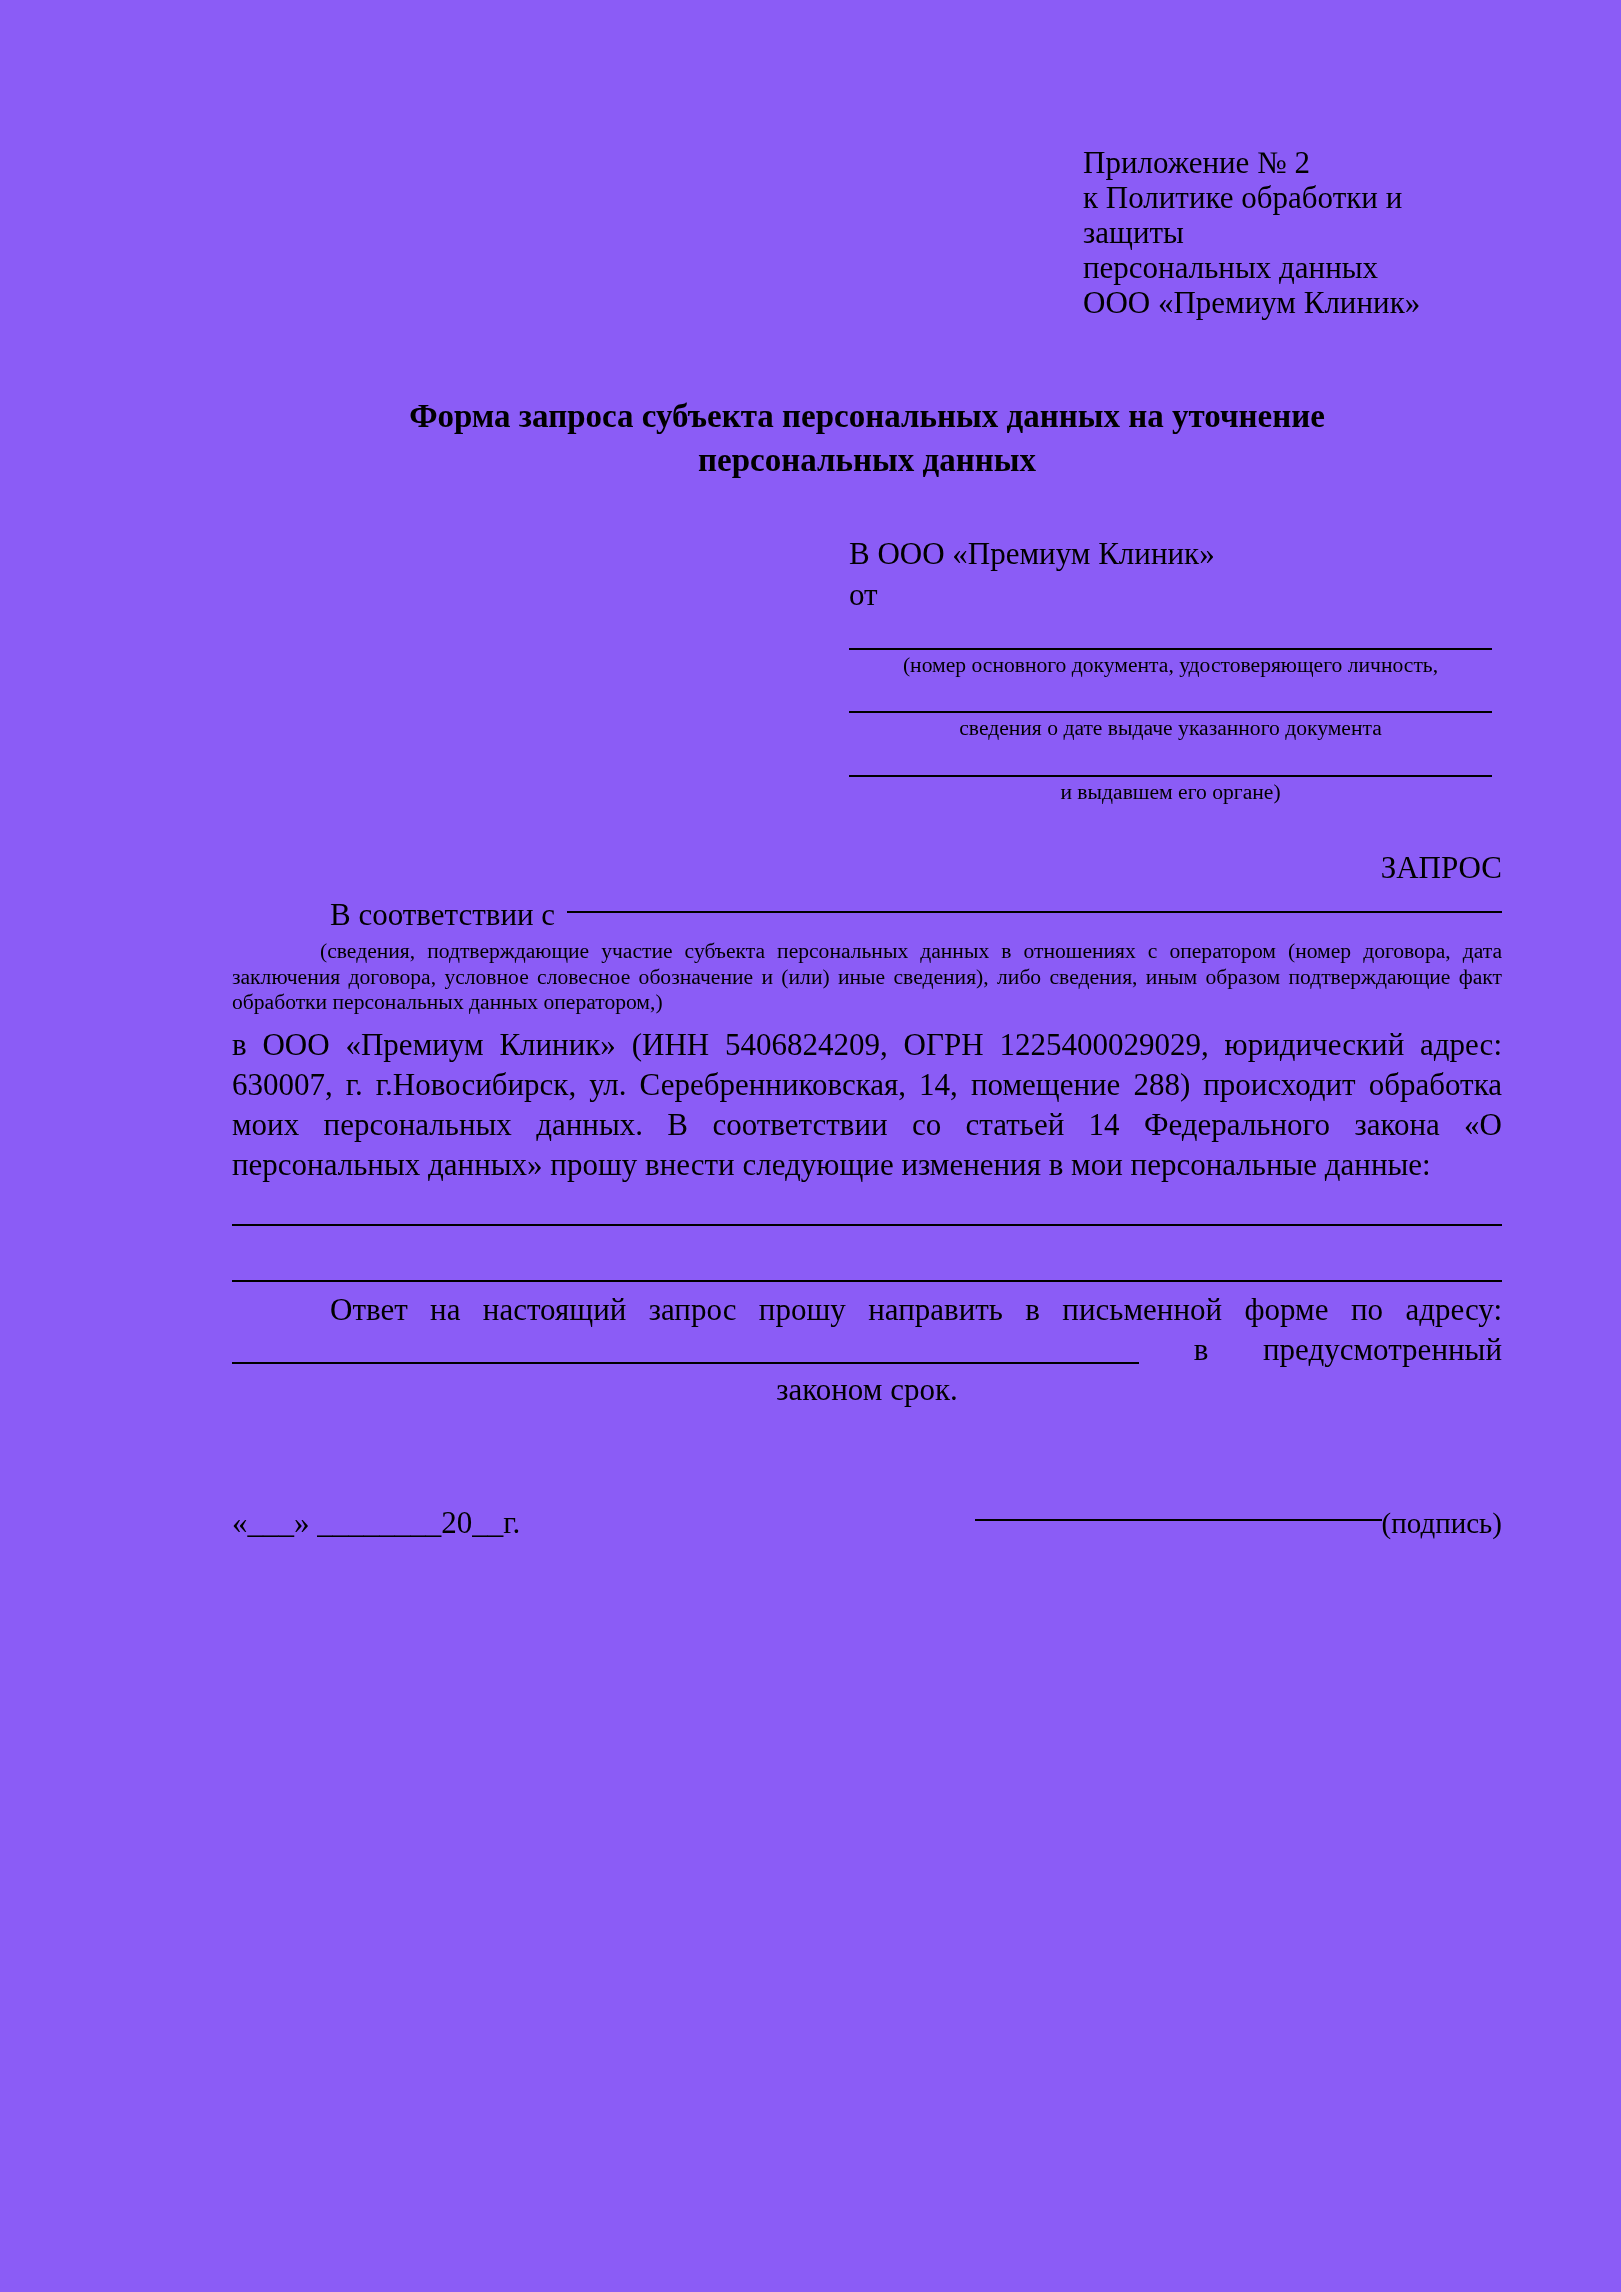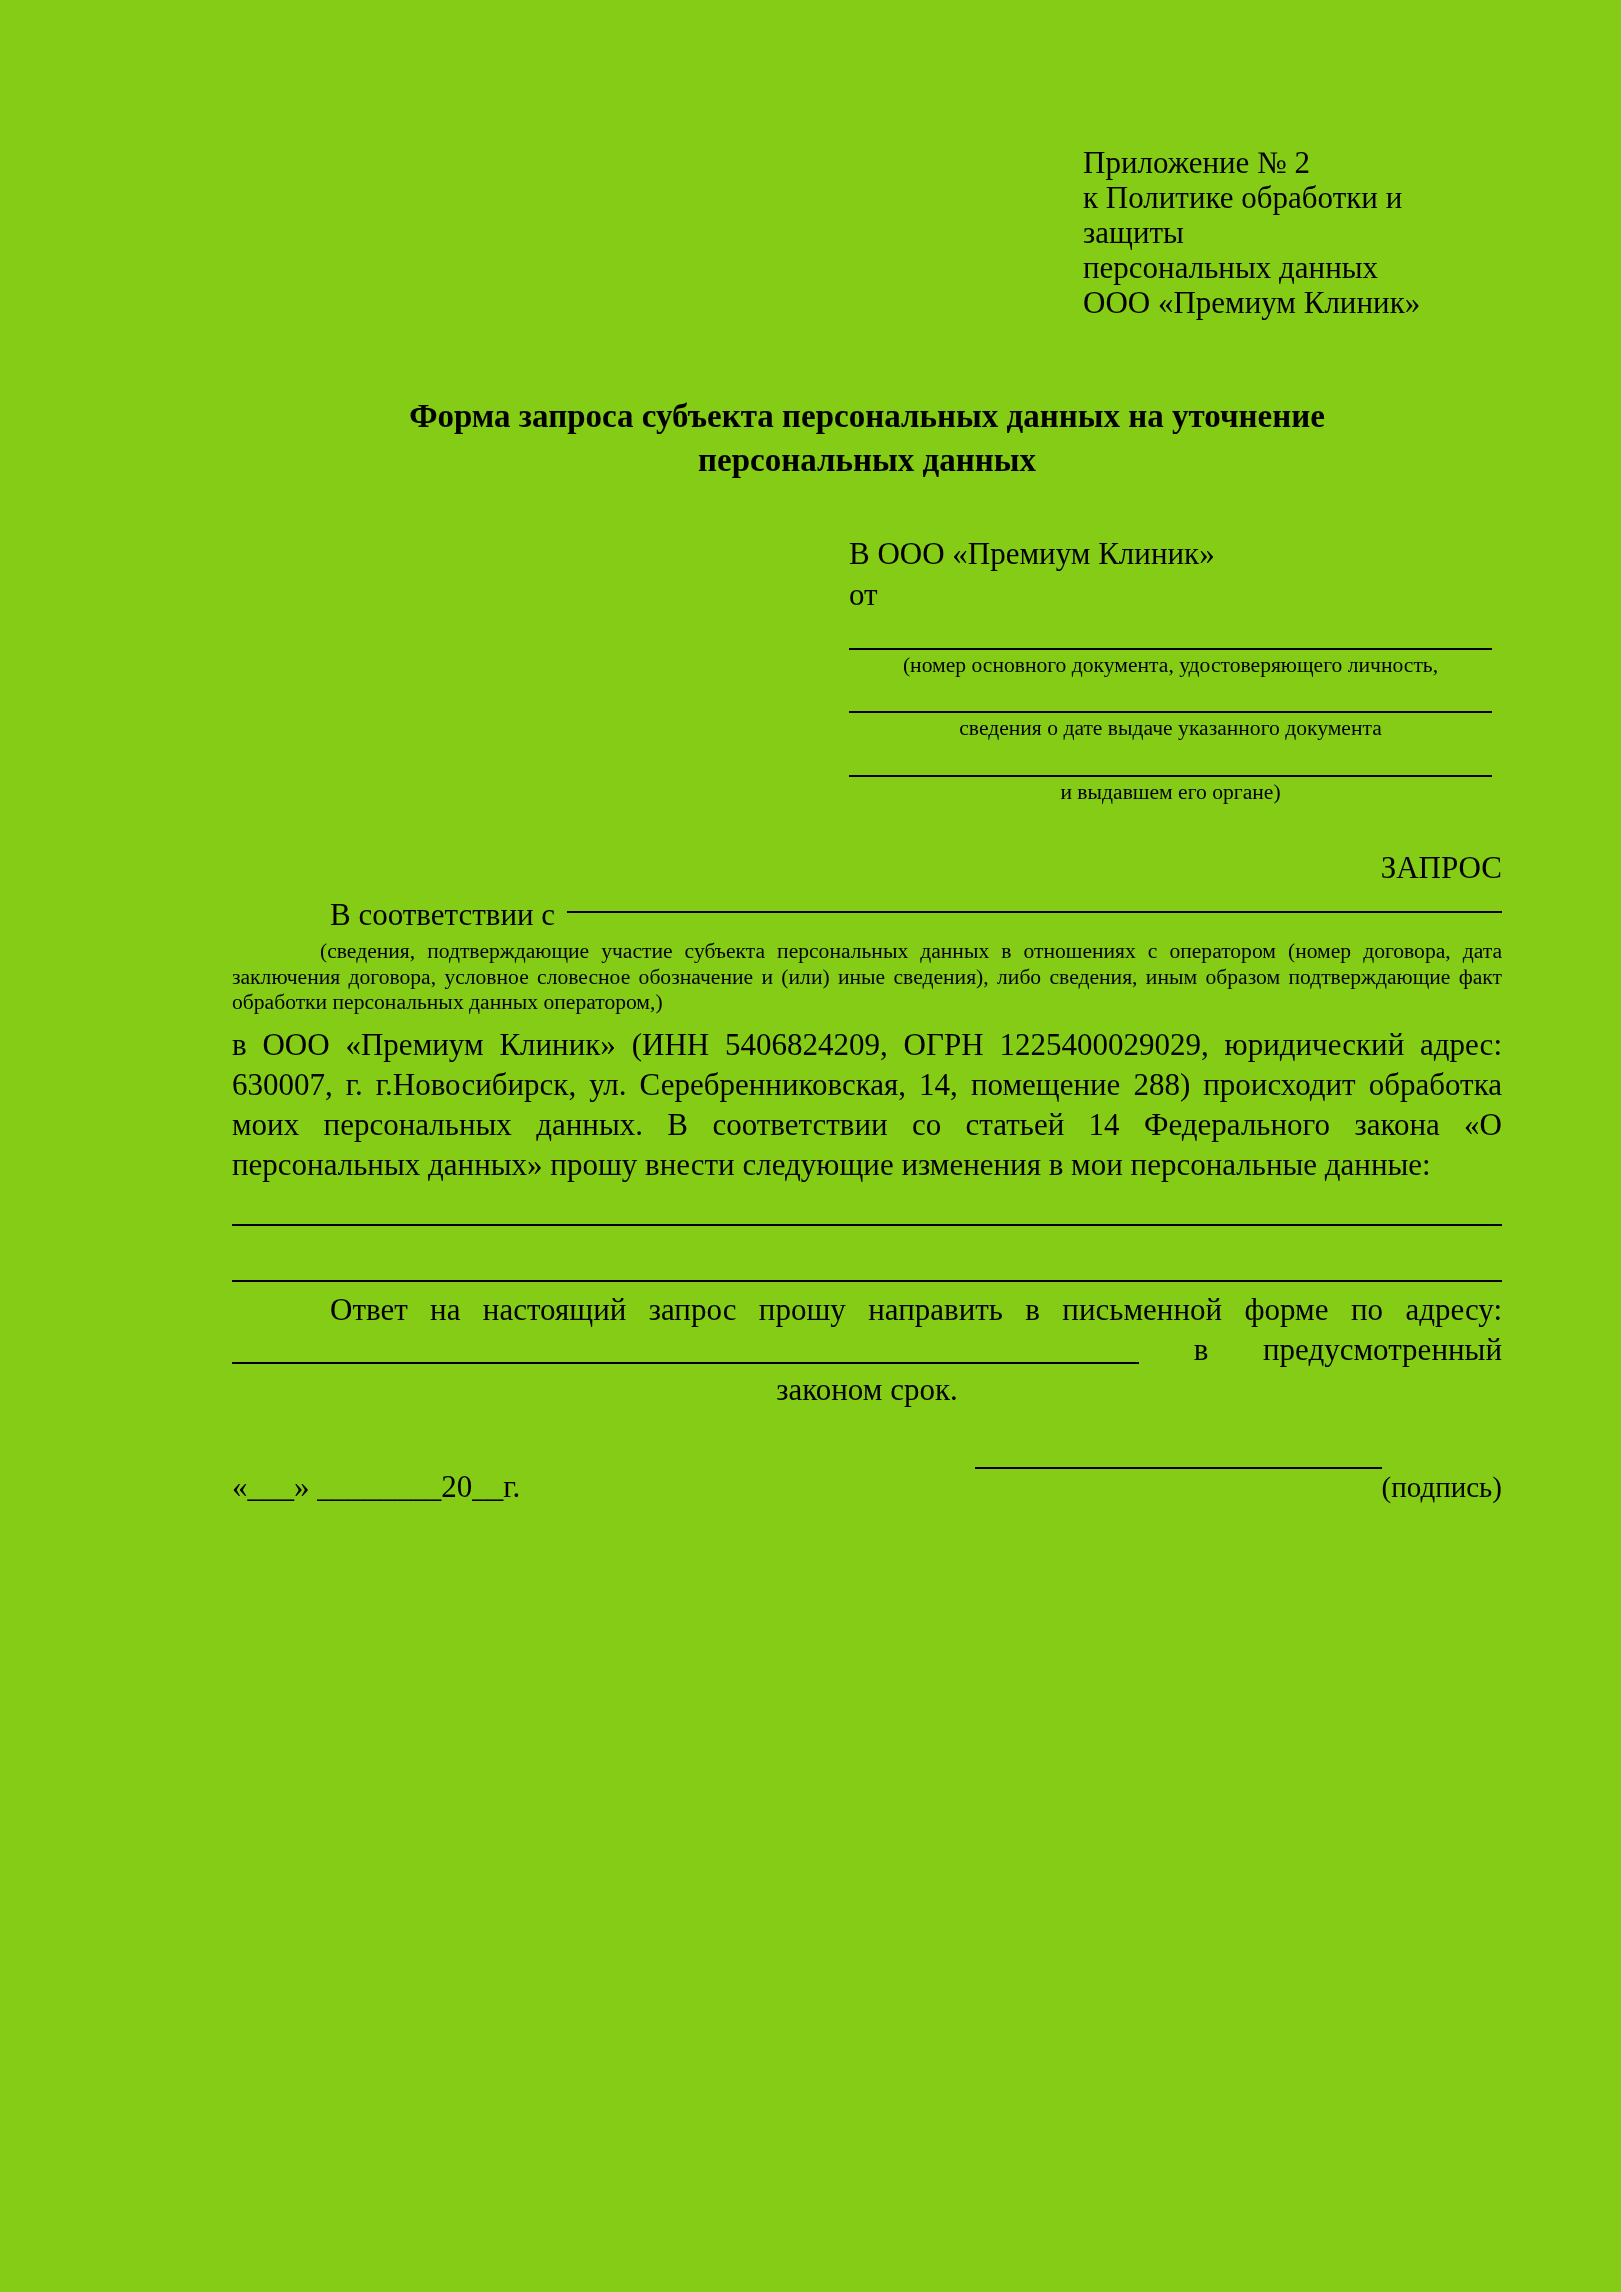--- a/index.html
+++ b/index.html
@@ -2,21 +2,21 @@
 <html><head>
 <meta charset="utf-8">
 <style>
   * { margin: 0; padding: 0; box-sizing: border-box; }
   html, body { background: #e8e8e8; }
   .page {
     position: relative;
     width: 1621px;
     height: 2293px;
     margin: 0 auto;
-    background: #84cc16;
+    background: #8b5cf6;
     color: #000000;
     font-family: "Liberation Serif", "DejaVu Serif", serif;
     font-size: 31px;
     padding: 145px 119px 0 232px; 
     overflow: hidden;
   }
 
   
   .appendix { margin-left: 851px; line-height: 35px; }
 
@@ -45,21 +45,21 @@
   .rule-full { border-bottom: 2.9px solid #000; height: 2px; }
   .rule-full + .rule-full { margin-top: 54px; }
 
   .response-line1 { margin-top: 7.8px; line-height: 40px; text-align: justify; text-align-last: justify; text-indent: 98px; }
   .response-row2 { display: flex; align-items: flex-end; justify-content: space-between; line-height: 40px; }
   .blank-address { width: 907px; border-bottom: 2.9px solid #000; height: 2px; margin-bottom: 5.9px; }
   .response-line3 { line-height: 40px; text-align: center; }
 
   
   .footer-row { display: flex; align-items: flex-end; justify-content: space-between; margin-top: 57px; line-height: 40px; }
-  .sig-group { display: flex; align-items: flex-start; }
+  .sig-group { display: flex; align-items: center; margin-top: 36px; }
   .sig-rule { width: 407px; border-bottom: 2.5px solid #000; height: 2px; margin-bottom: 5.9px; }
   .sig-caption { font-size: 29px; white-space: nowrap; }
 </style>
 </head>
 <body>
 
 <div class="page">
 
   <div class="appendix">
     <div>Приложение № 2</div>

